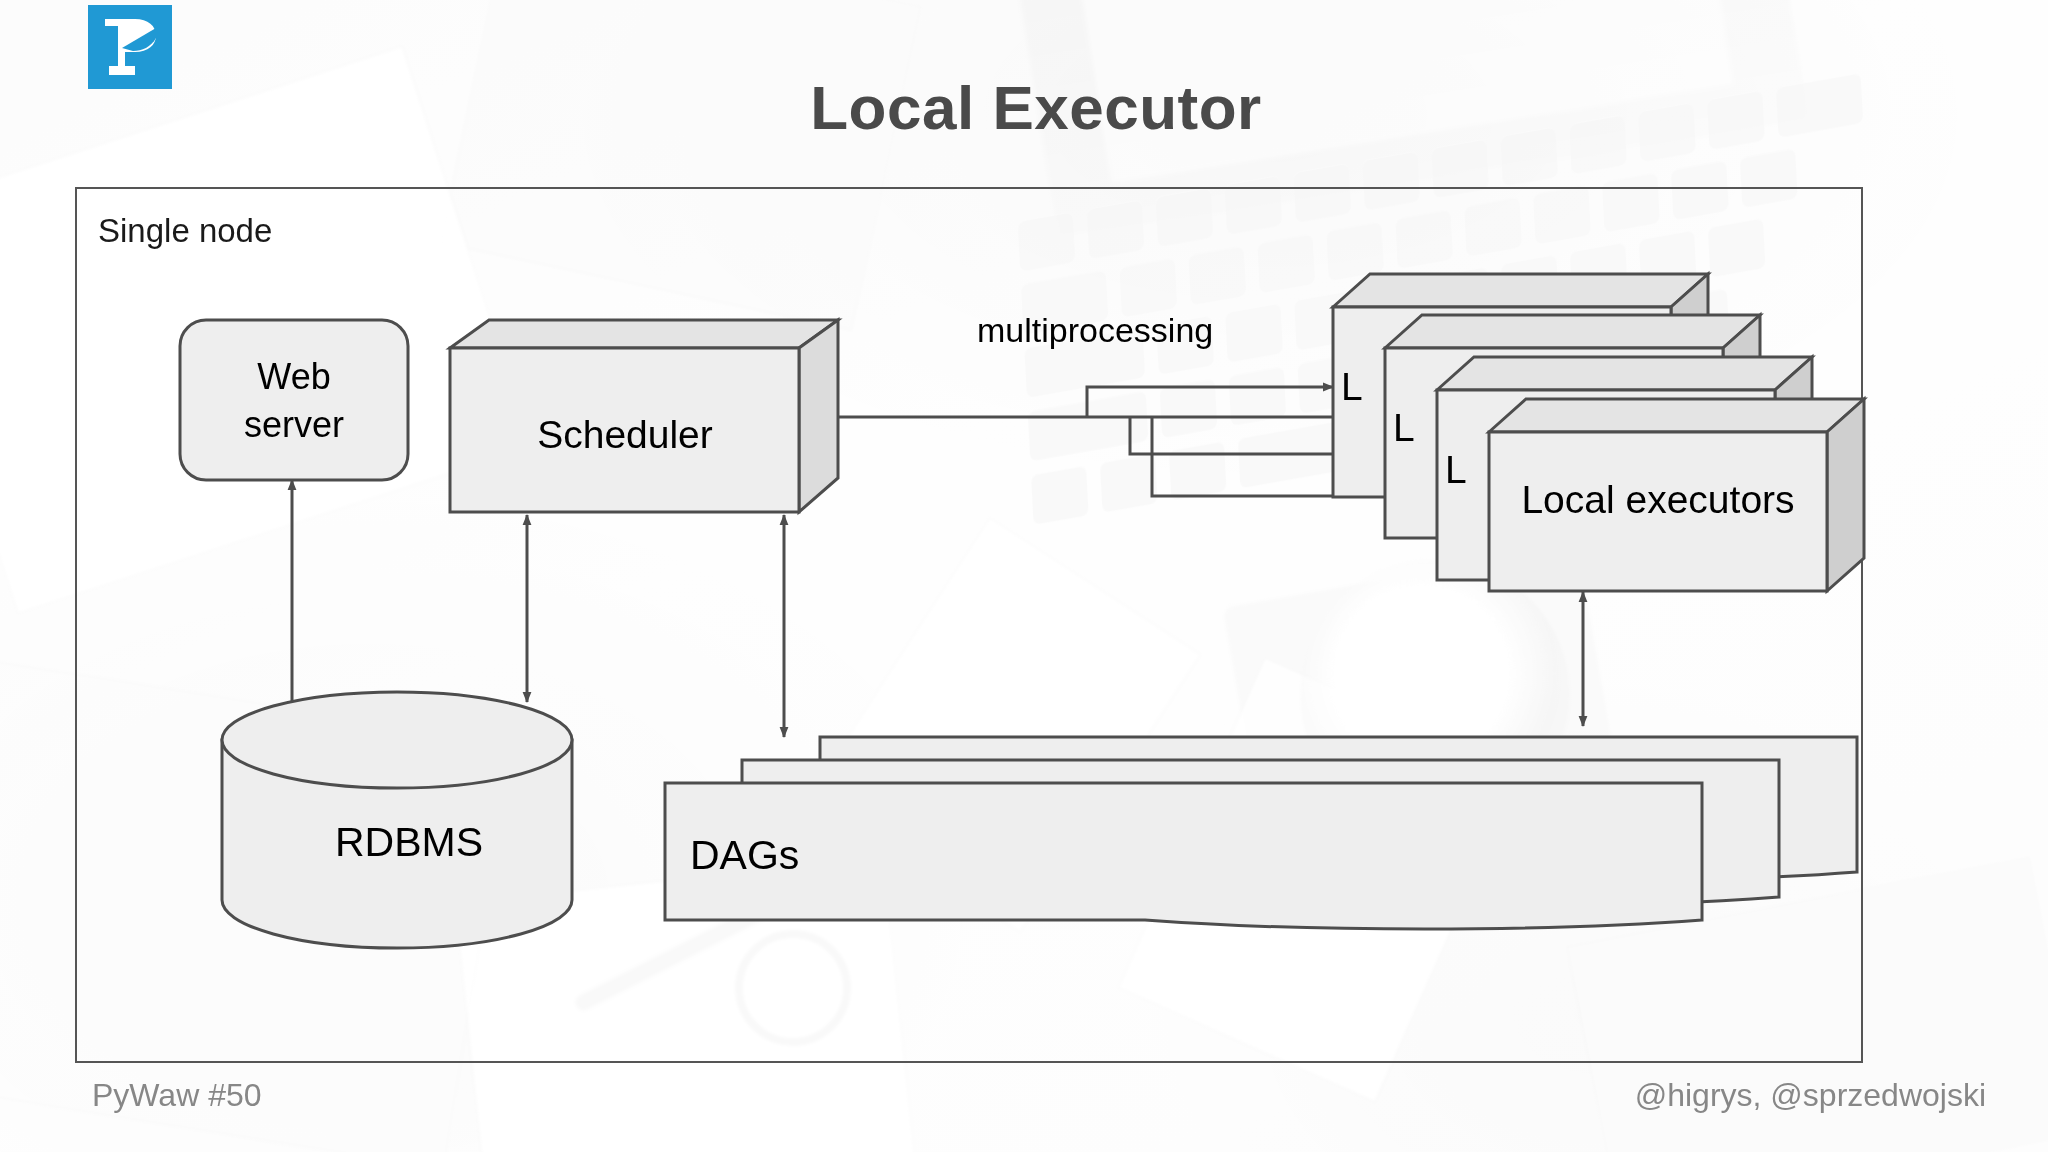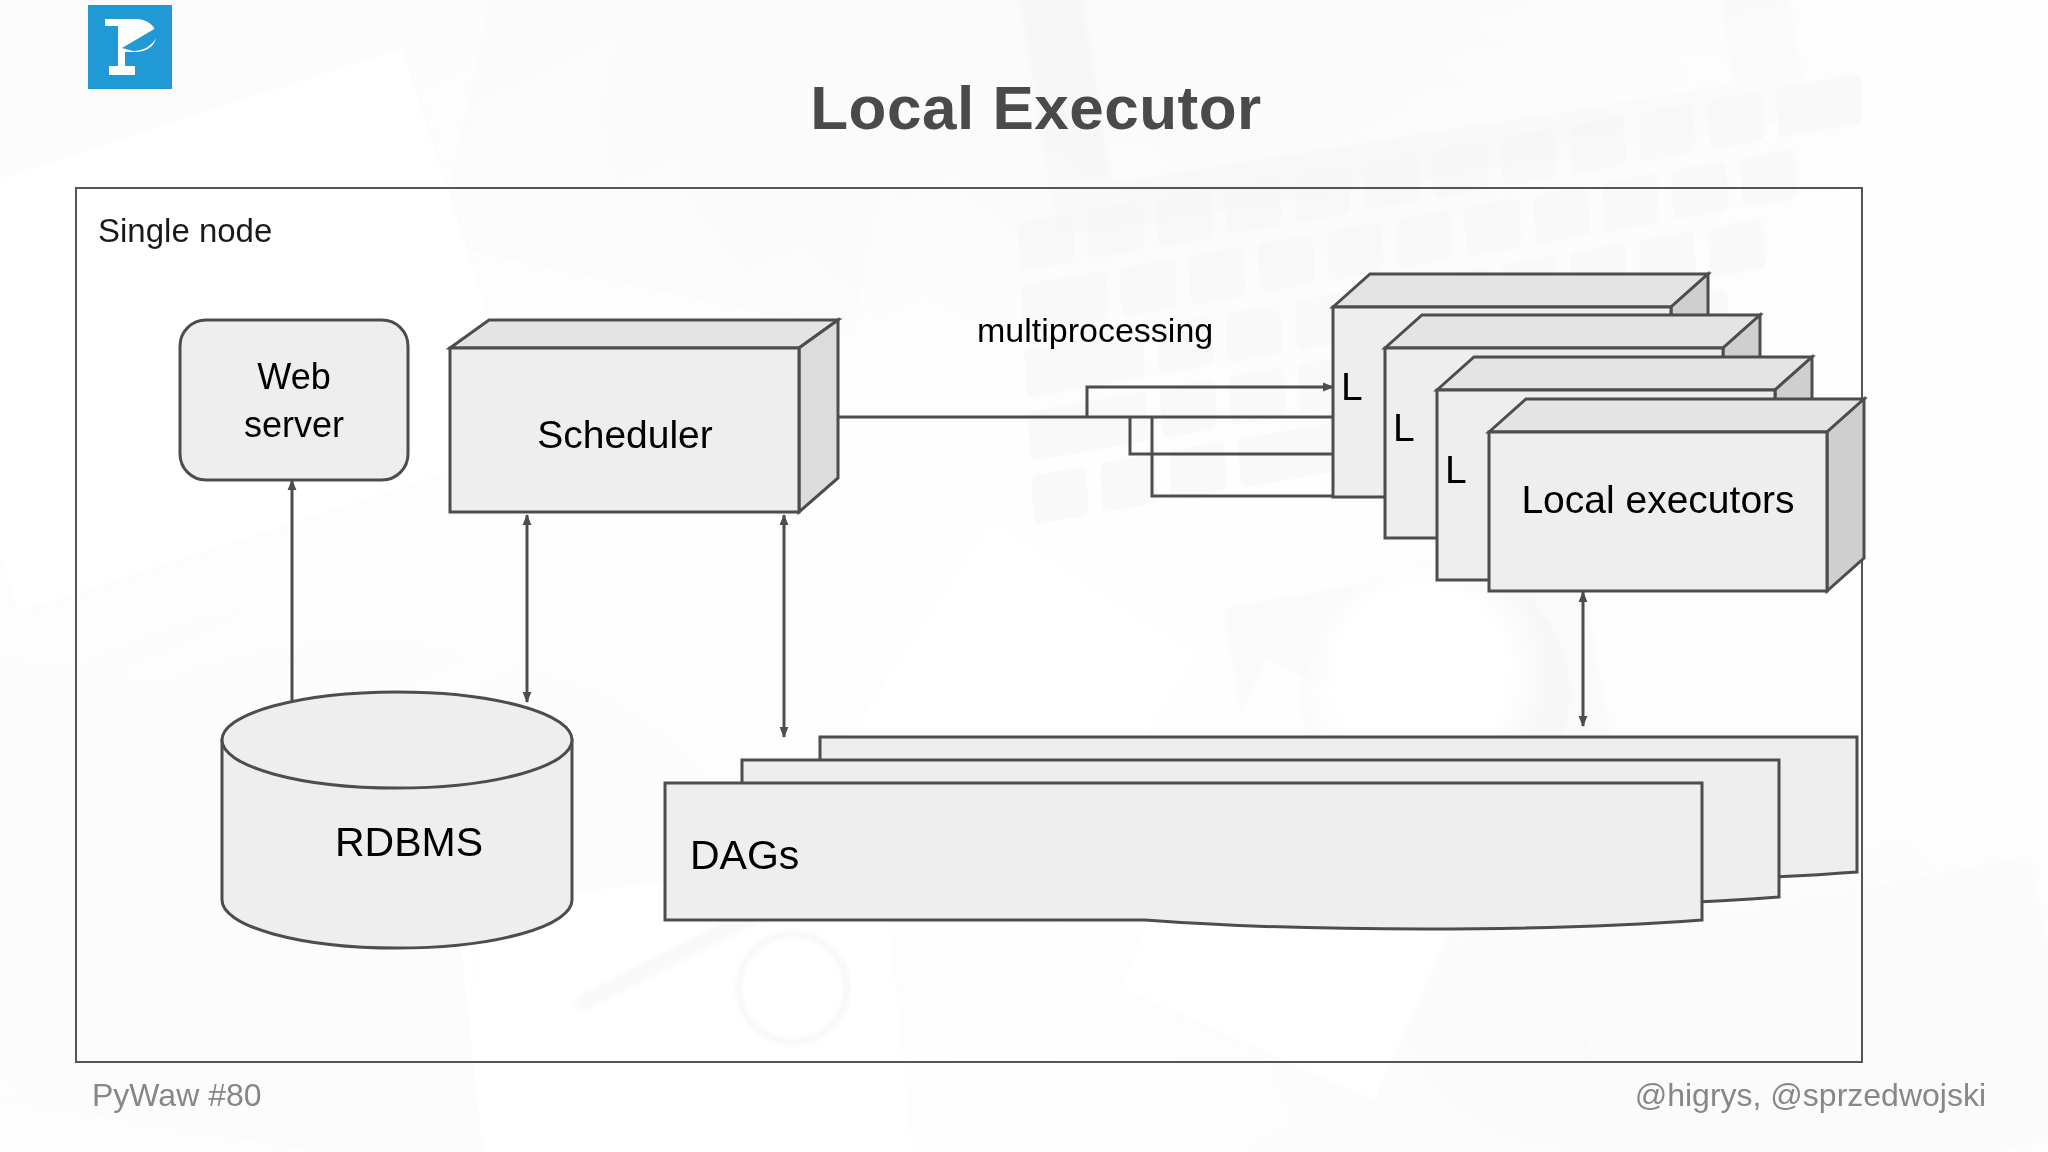--- a/index.html
+++ b/index.html
@@ -395,16 +395,16 @@
 
       <path d="M820,737 L1857,737 L1857,872 C1700,884 1460,884 1300,872 L820,872 Z" fill="#eeeeee" stroke="#4d4d4d" stroke-width="3"></path>
 
       <path d="M742,760 L1779,760 L1779,897 C1622,909 1382,909 1222,897 L742,897 Z" fill="#eeeeee" stroke="#4d4d4d" stroke-width="3"></path>
 
       <path d="M665,783 L1702,783 L1702,920 C1545,932 1305,932 1145,920 L665,920 Z" fill="#eeeeee" stroke="#4d4d4d" stroke-width="3"></path>
       <text class="node-label-left" x="690" y="858" font-size="41">DAGs</text>
     </g>
   </svg>
 
-  <div class="footer" id="footer-left">PyWaw #80</div>
+  <div class="footer" id="footer-left">PyWaw #50</div>
   <div class="footer" id="footer-right">@higrys, @sprzedwojski</div>
 
 </div>
 
 </body></html>

